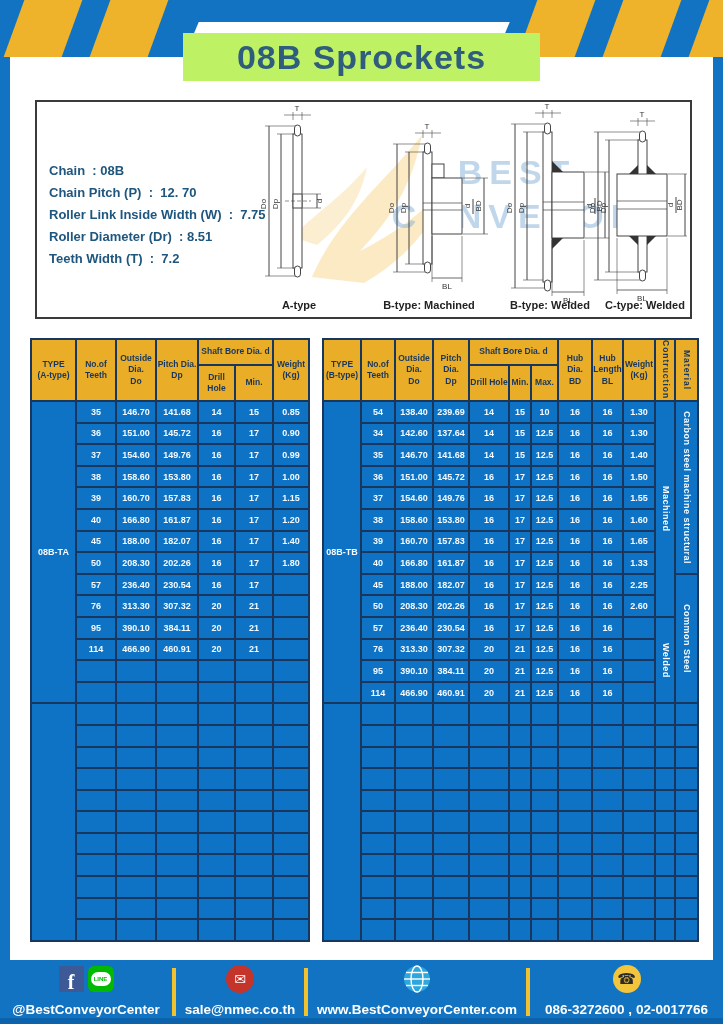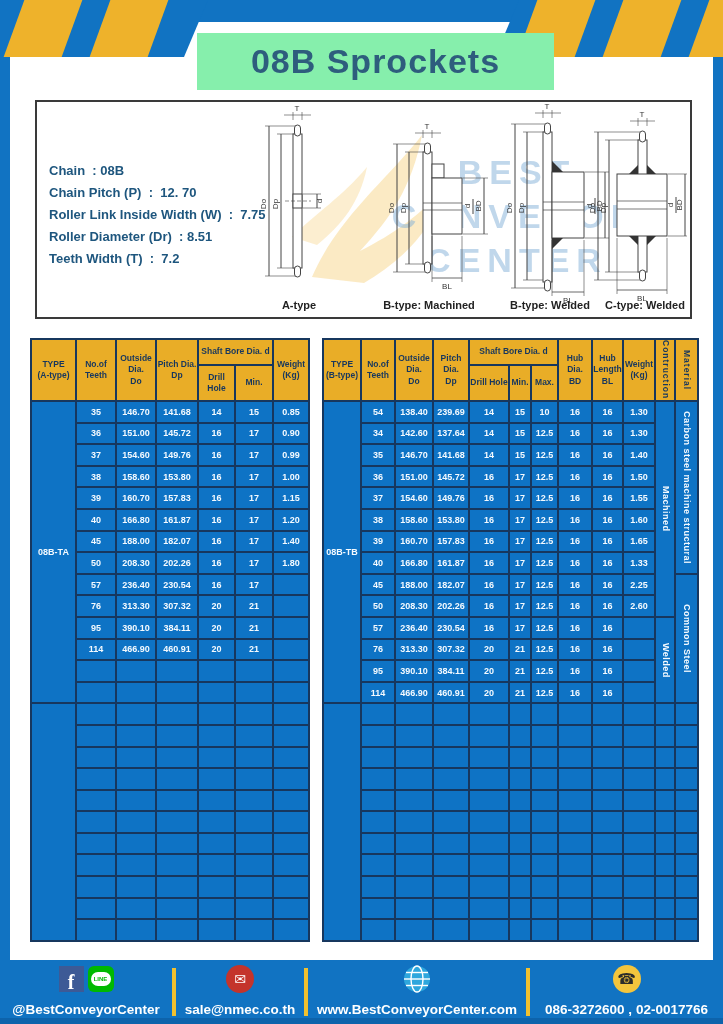--- a/index.html
+++ b/index.html
@@ -8,22 +8,22 @@
 
   
   .stripe-bar{position:absolute;top:0;height:57px;background:#1173c2;overflow:hidden;z-index:5;}
   .stripe-bar.left{left:0;width:208px;clip-path:polygon(0 0,100% 0,calc(100% - 24px) 100%,0 100%);}
   .stripe-bar.right{left:495px;width:228px;clip-path:polygon(24px 0,100% 0,100% 100%,0 100%);}
   .stripe{position:absolute;top:-6px;bottom:-6px;width:58px;background:#eeb22b;transform:skewX(-20deg);}
 
   
   .page{position:absolute;left:10px;top:22px;width:703px;height:938px;background:#ffffff;z-index:1;}
 
-  .title-banner{position:absolute;left:183px;top:33px;width:357px;height:57px;background:#86efac;
-    z-index:6;display:flex;align-items:center;justify-content:center;margin-left:14px;}
+  .title-banner{position:absolute;left:183px;top:33px;width:357px;height:48px;background:#bef264;
+    z-index:6;display:flex;align-items:center;justify-content:center;}
   .title-banner .t{font-size:34px;font-weight:bold;color:#2e5d7d;letter-spacing:1px;}
 
   
   .diagram-panel{position:absolute;left:25px;top:78px;width:653px;height:215px;background:#fff;
     border:2px solid #3a3a3a;z-index:2;}
   .specs{position:absolute;left:12px;top:58px;z-index:3;}
   .specs div{font-size:13px;font-weight:bold;color:#1e567e;line-height:22px;white-space:pre;}
   .watermark-text{position:absolute;left:350px;top:48px;width:260px;text-align:center;z-index:1;
     font-size:34px;font-weight:bold;letter-spacing:7px;line-height:44px;color:rgba(130,175,215,0.50);}
   .wm-shape{position:absolute;left:235px;top:15px;z-index:1;}
@@ -81,21 +81,20 @@
   <div class="diagram-panel">
 
     <svg class="wm-shape" width="200" height="185" viewBox="0 0 200 185">
       <path d="M40,160 C66,100 116,62 150,18 C140,70 118,102 88,134 C120,118 152,96 174,68 C162,112 130,144 92,166 Z" fill="rgba(244,200,100,0.38)"></path>
       <path d="M20,120 C45,95 70,80 95,50 C88,85 70,108 45,128 Z" fill="rgba(244,200,100,0.30)"></path>
     </svg>
 
     <div class="watermark-text">
       <div>BEST</div>
       <div>CONVEYOR</div>
-      <div>CENTER</div>
     </div>
 
     <div class="specs">
       <div>Chain  : 08B</div>
       <div>Chain Pitch (P)  :  12. 70</div>
       <div>Roller Link Inside Width (W)  :  7.75</div>
       <div>Roller Diameter (Dr)  : 8.51</div>
       <div>Teeth Width (T)  :  7.2</div>
     </div>
 

